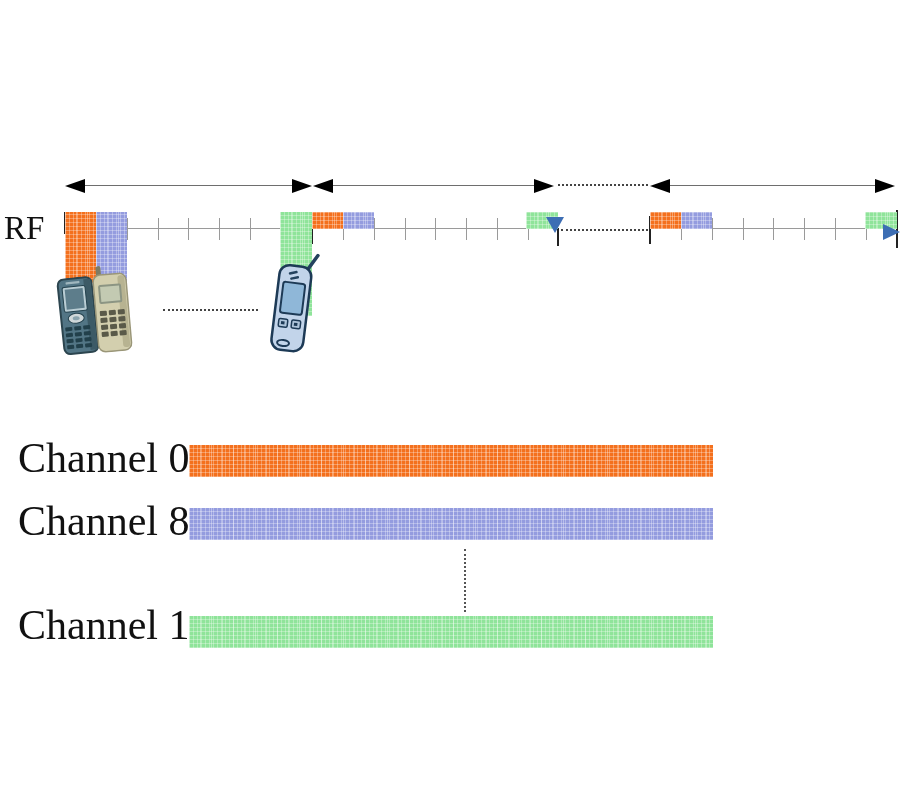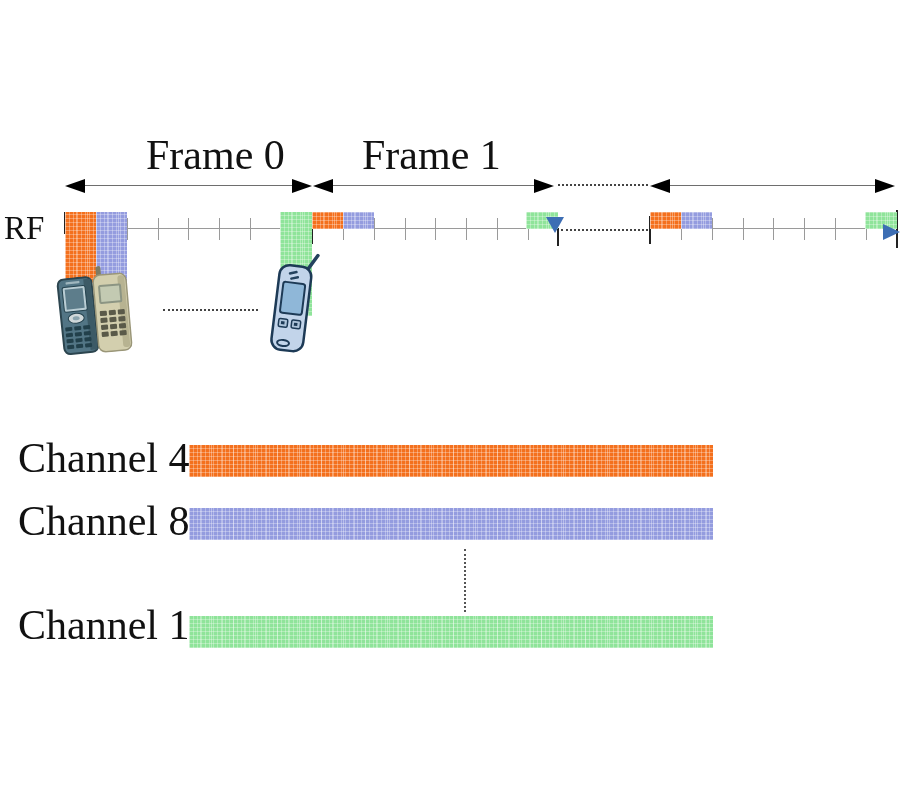--- a/index.html
+++ b/index.html
@@ -37,22 +37,20 @@
   .marker-right{position:absolute;width:0;height:0;
     border-top:8px solid transparent;border-bottom:8px solid transparent;
     border-left:17px solid #3d6eb4;}
   .phone{position:absolute;}
 </style>
 </head>
 <body>
 
 <div id="canvas">
 
-  <div class="lbl frame-label" style="left:146px;top:134px;"><span>Frame </span><span class="num">0</span></div>
-  <div class="lbl frame-label" style="left:362px;top:134px;"><span>Frame </span><span class="num">1</span></div>
 
   <div class="aline" style="left:68px;top:185px;width:226px;"></div>
   <div class="tri tri-left" style="left:65px;top:179px;"></div>
   <div class="tri tri-right" style="left:292px;top:179px;"></div>
 
   <div class="tri tri-left" style="left:313px;top:179px;"></div>
   <div class="aline" style="left:333px;top:185px;width:202px;"></div>
   <div class="tri tri-right" style="left:534px;top:179px;"></div>
 
   <div class="dotline-h" style="left:558px;top:184px;width:90px;"></div>
@@ -146,21 +144,21 @@
     <rect x="9" y="32" width="22" height="31" rx="2.5" fill="#8fb7d8" stroke="#1d3a56" stroke-width="2"></rect>
     <rect x="9" y="69" width="9" height="8" rx="1.5" fill="#aec4da" stroke="#1d3a56" stroke-width="1.5"></rect>
     <rect x="22" y="69" width="9" height="8" rx="1.5" fill="#aec4da" stroke="#1d3a56" stroke-width="1.5"></rect>
     <rect x="11.5" y="71.5" width="3.5" height="3" fill="#1d3a56"></rect>
     <rect x="24.5" y="71.5" width="3.5" height="3" fill="#1d3a56"></rect>
     <ellipse cx="16" cy="93" rx="6" ry="3" fill="none" stroke="#1d3a56" stroke-width="2"></ellipse>
   </svg>
 
   <div class="dotline-h" style="left:163px;top:309px;width:95px;"></div>
 
-  <div class="lbl chan-label" style="left:18px;top:437px;">Channel 4</div>
+  <div class="lbl chan-label" style="left:18px;top:437px;">Channel 0</div>
   <div class="block orange" style="left:189px;top:445px;width:524px;height:32px;"></div>
 
   <div class="lbl chan-label" style="left:18px;top:500px;">Channel 8</div>
   <div class="block blue" style="left:189px;top:508px;width:524px;height:32px;"></div>
 
   <div class="dotline-v" style="left:464px;top:549px;height:63px;"></div>
 
   <div class="lbl chan-label" style="left:18px;top:604px;">Channel 1</div>
   <div class="block green" style="left:189px;top:616px;width:524px;height:32px;"></div>
 

